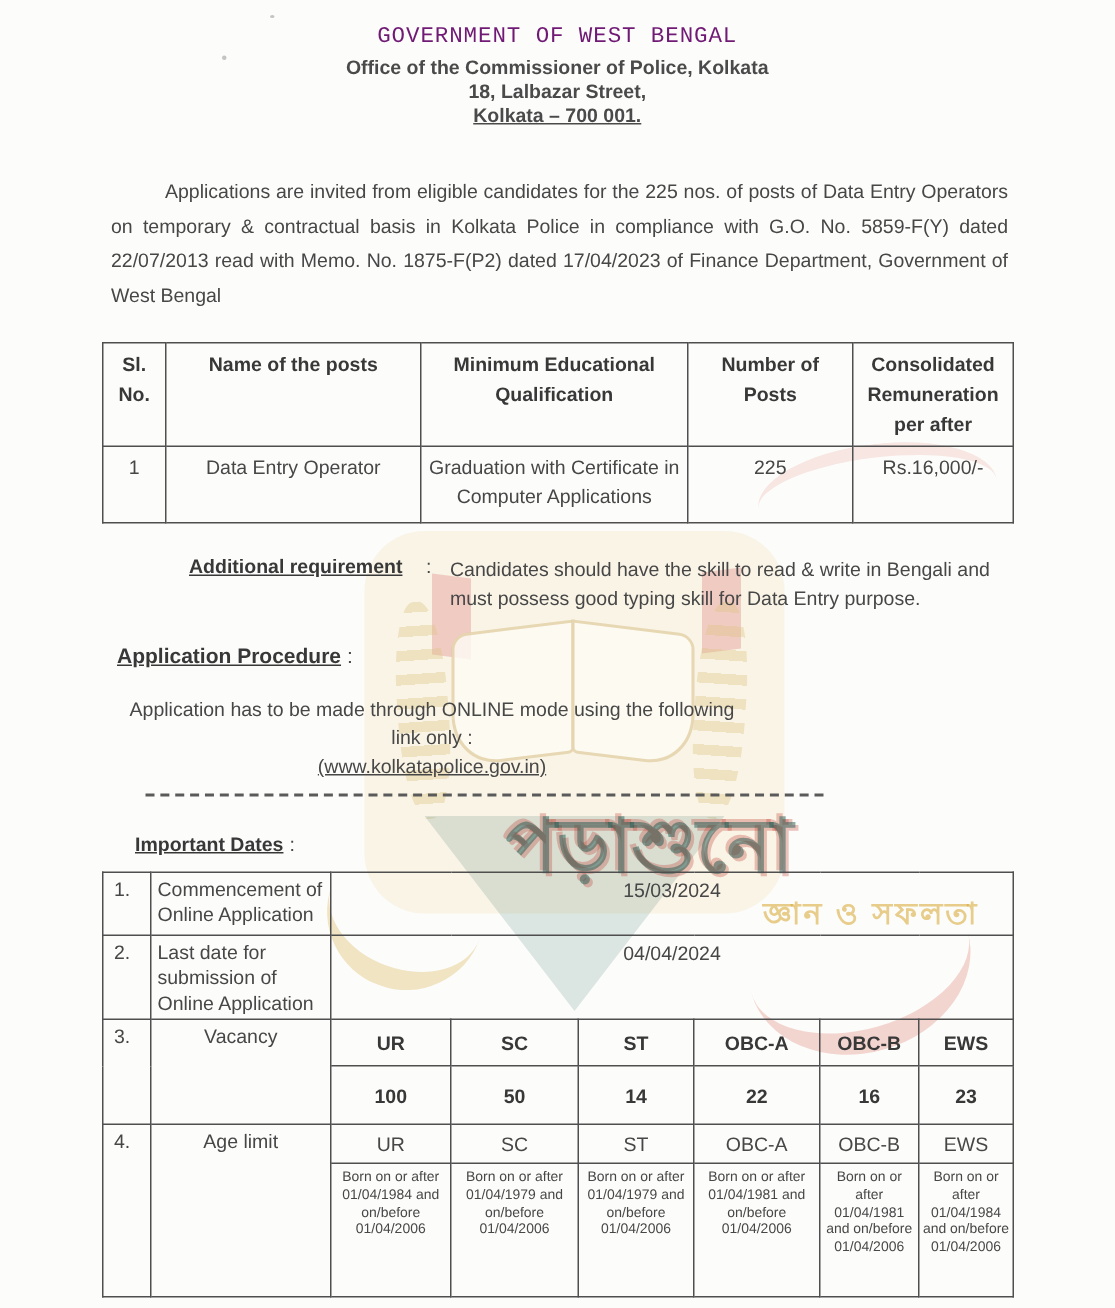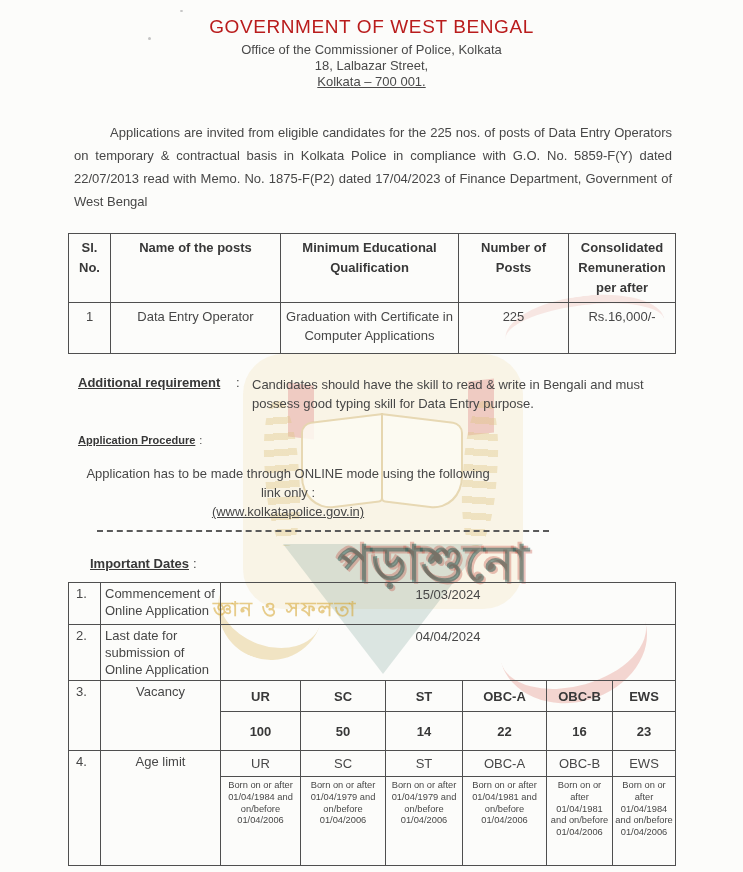--- a/index.html
+++ b/index.html
@@ -8,47 +8,47 @@
     width:743px;height:872px;
     background:#fcfcfa;
     font-family:"Liberation Sans","DejaVu Sans",sans-serif;
     color:#474747;
     overflow:hidden;
   }
   .content{position:relative;z-index:2;padding:16px 68px 0 68px;}
 
   
   .doc-header{text-align:center;}
-  .doc-title{font-size:19px;letter-spacing:.6px;color:#b91c1c;}
-  .doc-address{font-size:13px;line-height:16px;margin-top:4px;color:#4a4a4a;}
+  .doc-title{font-size:15px;letter-spacing:.6px;color:#701a75;font-family:Liberation Mono, monospace;}
+  .doc-address{font-size:13px;line-height:16px;margin-top:4px;color:#4a4a4a;font-weight:bold;}
   .doc-address .uline{text-decoration:underline;}
 
   
   .notice-row{display:flex;justify-content:space-between;margin-top:30px;font-size:13px;padding:0 2px 0 10px;}
   .dated span{display:inline-block;}
   .dated .gap{width:10px;}
 
   
   .intro{margin:31px 0 0 6px;width:598px;font-size:13px;line-height:23px;text-align:justify;text-indent:36px;}
 
   
   table{border-collapse:collapse;table-layout:fixed;}
   .posts-table{margin-top:20px;width:607px;font-size:13px;}
   .posts-table th,.posts-table td{border:1px solid #4f4f4f;vertical-align:top;text-align:center;padding:4px 5px;}
   .posts-table th{font-weight:bold;color:#383838;line-height:20px;height:56px;}
   .posts-table td{height:42px;line-height:19px;}
 
   
   .addl-req{display:flex;margin:21px 0 0 10px;font-size:13px;}
   .sec-label{font-weight:bold;color:#383838;text-decoration:underline;white-space:nowrap;}
-  .addl-req .sec-label{width:158px;flex:none;}
+  .addl-req .sec-label{width:158px;flex:none;margin-left:48px;}
   .addl-req .colon{flex:none;width:16px;text-align:left;}
   .addl-req .req-text{width:428px;line-height:19px;}
 
-  .app-proc{margin:21px 0 0 10px;font-size:11px;}
+  .app-proc{margin:21px 0 0 10px;font-size:14px;}
   .app-proc .colon{margin-left:4px;}
 
   .proc-lines{margin:18px 0 0 10px;width:420px;text-align:center;font-size:13px;line-height:19px;}
   .proc-link{display:inline-block;margin-top:0;text-decoration:underline;color:#474747;}
 
   .dash-sep{margin:9px 0 0 29px;width:452px;border-top:2px dashed #5a5a5a;height:0;}
 
   .imp-dates{margin:24px 0 0 22px;font-size:13px;}
   .imp-dates .colon{margin-left:4px;}
 
@@ -86,21 +86,21 @@
   .wm-page.right{left:168px;border-radius:0 10px 40% 4px;transform:skewY(7deg);}
   .wm-vee{position:absolute;left:70px;top:198px;width:200px;height:130px;background:#2f6e64;opacity:.16;
     clip-path:polygon(0 0,100% 0,50% 100%);}
   .wm-swoosh-gold{position:absolute;left:5px;top:210px;width:105px;height:90px;
     border-bottom:14px solid rgba(226,196,120,.42);border-radius:50%;transform:rotate(20deg);}
   .wm-swoosh-pink{position:absolute;left:285px;top:235px;width:150px;height:105px;
     border-bottom:16px solid rgba(232,166,158,.45);border-radius:50%;transform:rotate(-16deg);}
   .wm-title{position:absolute;left:0;top:180px;width:100%;text-align:center;
     font-size:50px;font-weight:bold;color:rgba(35,90,82,.5);
     text-shadow:2px 2px 0 rgba(190,60,45,.3),-2px -2px 0 rgba(190,60,45,.3);}
-  .wm-subtitle{position:absolute;left:0;top:248px;width:100%;text-align:left;
+  .wm-subtitle{position:absolute;left:0;top:248px;width:100%;text-align:right;
     font-size:20px;font-weight:bold;letter-spacing:2px;color:rgba(214,164,46,.55);}
 
   .speck{position:absolute;background:#c4c4c4;border-radius:50%;z-index:0;}
 </style>
 </head>
 <body>
 
 <div class="page">
 
   <div class="speck" style="left:180px;top:10px;width:3px;height:2px;"></div>

